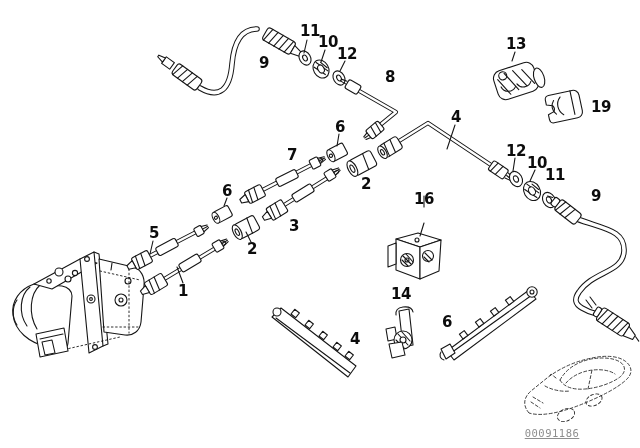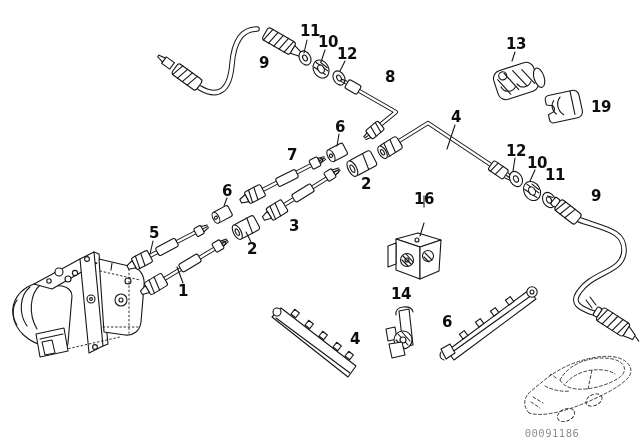--- a/index.html
+++ b/index.html
@@ -3,21 +3,21 @@
 <meta charset="utf-8">
 <style>
   html,body{margin:0;padding:0;background:#fff;}
   .stage{position:relative;width:640px;height:448px;background:#fff;overflow:hidden;
          font-family:"DejaVu Sans",sans-serif;}
   .stage svg{position:absolute;left:0;top:0;}
   .lbl{position:absolute;transform:translate(-50%,-50%);
        font:700 15px "DejaVu Sans",sans-serif;color:#0c0c0c;letter-spacing:-.5px;
        white-space:nowrap;user-select:none;}
   .watermark{position:absolute;transform:translate(-50%,-50%);
-       font:400 10.5px "DejaVu Sans Mono",monospace;color:#8e8e8e;letter-spacing:.5px;}
+       font:400 10.5px "DejaVu Sans Mono",monospace;color:#8e8e8e;letter-spacing:.5px;text-decoration:underline;}
   
   .ln{fill:none;stroke:#161616;stroke-width:1.1;stroke-linecap:round;stroke-linejoin:round;}
   .fw{fill:#ffffff;stroke:#161616;stroke-width:1.1;stroke-linecap:round;stroke-linejoin:round;}
   .dot{stroke-dasharray:1.6 2.6;stroke-width:.9;}
   .tube-o{fill:none;stroke:#161616;stroke-width:4.2;stroke-linecap:round;stroke-linejoin:round;}
   .tube-i{fill:none;stroke:#ffffff;stroke-width:2.4;stroke-linecap:round;stroke-linejoin:round;}
   .hose-o{fill:none;stroke:#161616;stroke-width:5.6;stroke-linecap:round;stroke-linejoin:round;}
   .hose-i{fill:none;stroke:#ffffff;stroke-width:3.6;stroke-linecap:round;stroke-linejoin:round;}
   .dash{fill:none;stroke:#2c2c2c;stroke-width:.9;stroke-dasharray:3 2.3;stroke-linecap:round;}
   .ldr{fill:none;stroke:#161616;stroke-width:1.1;stroke-linecap:round;}

